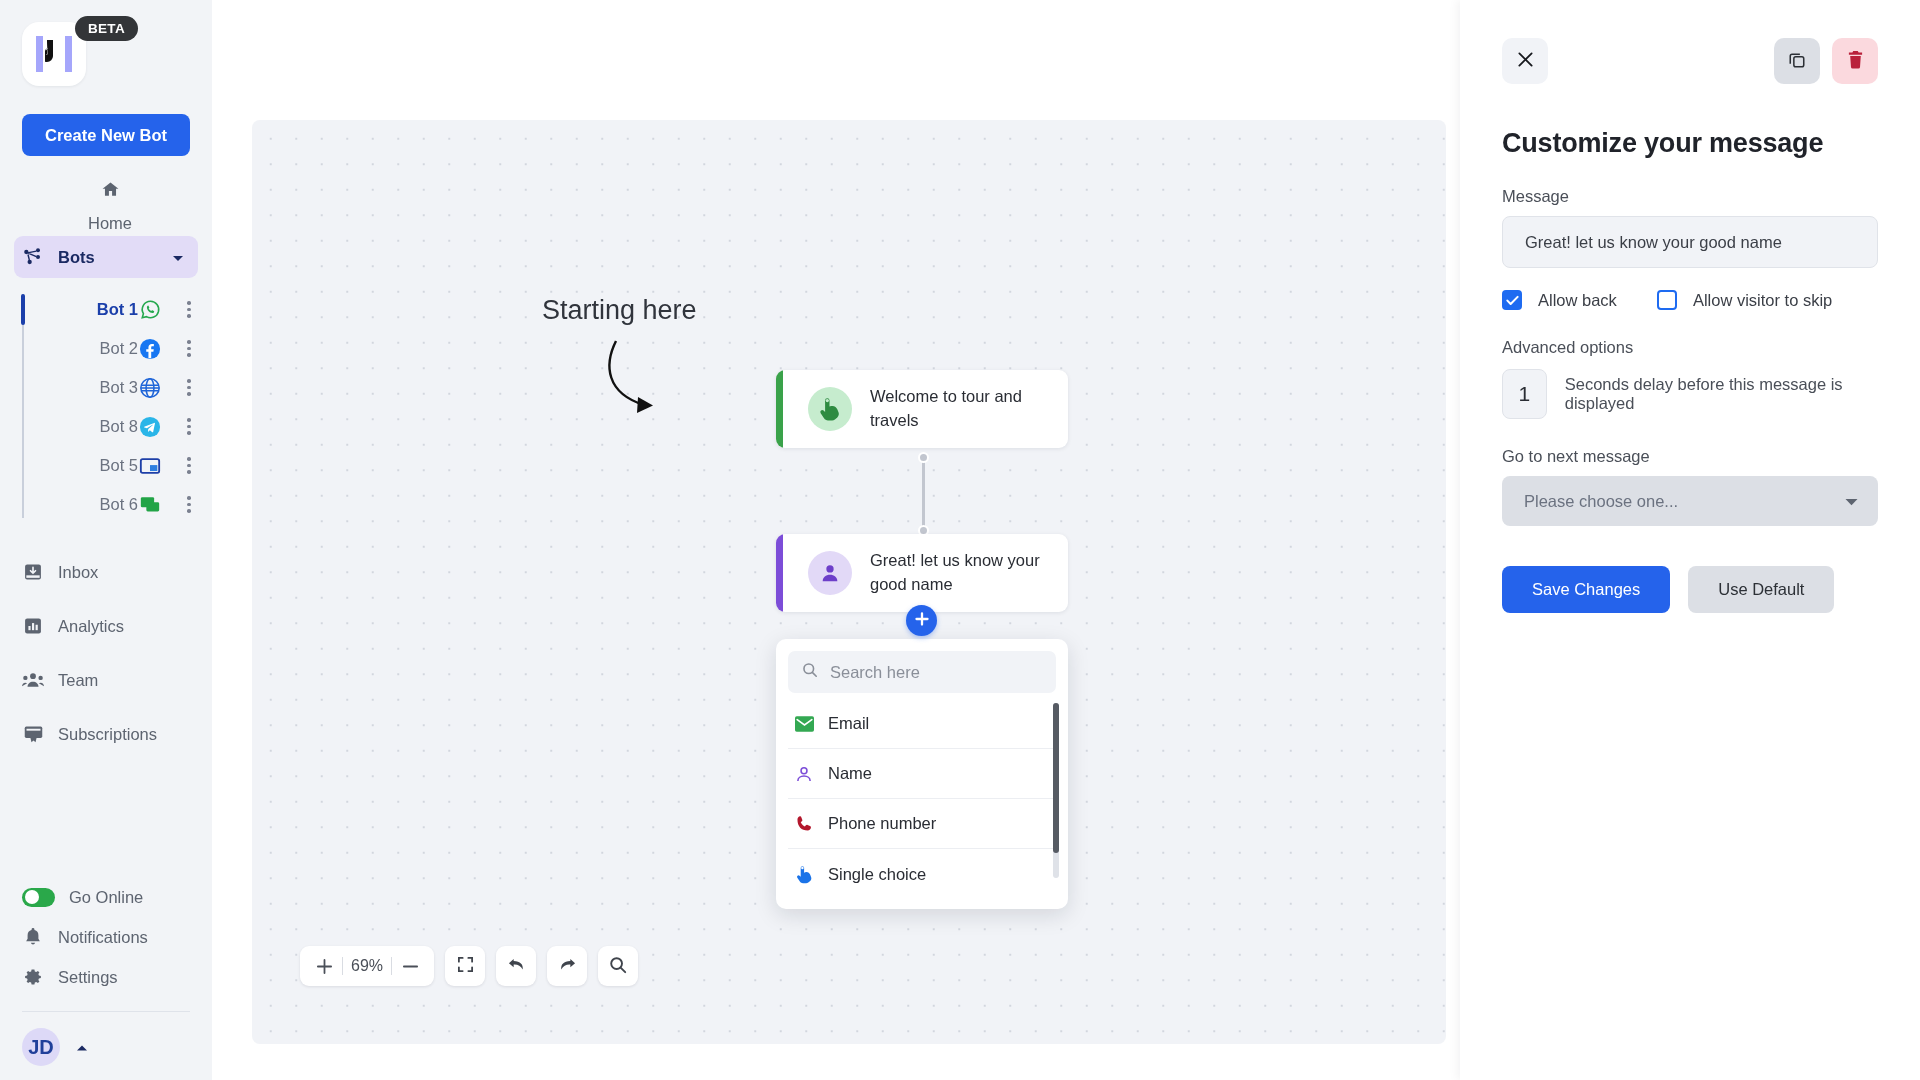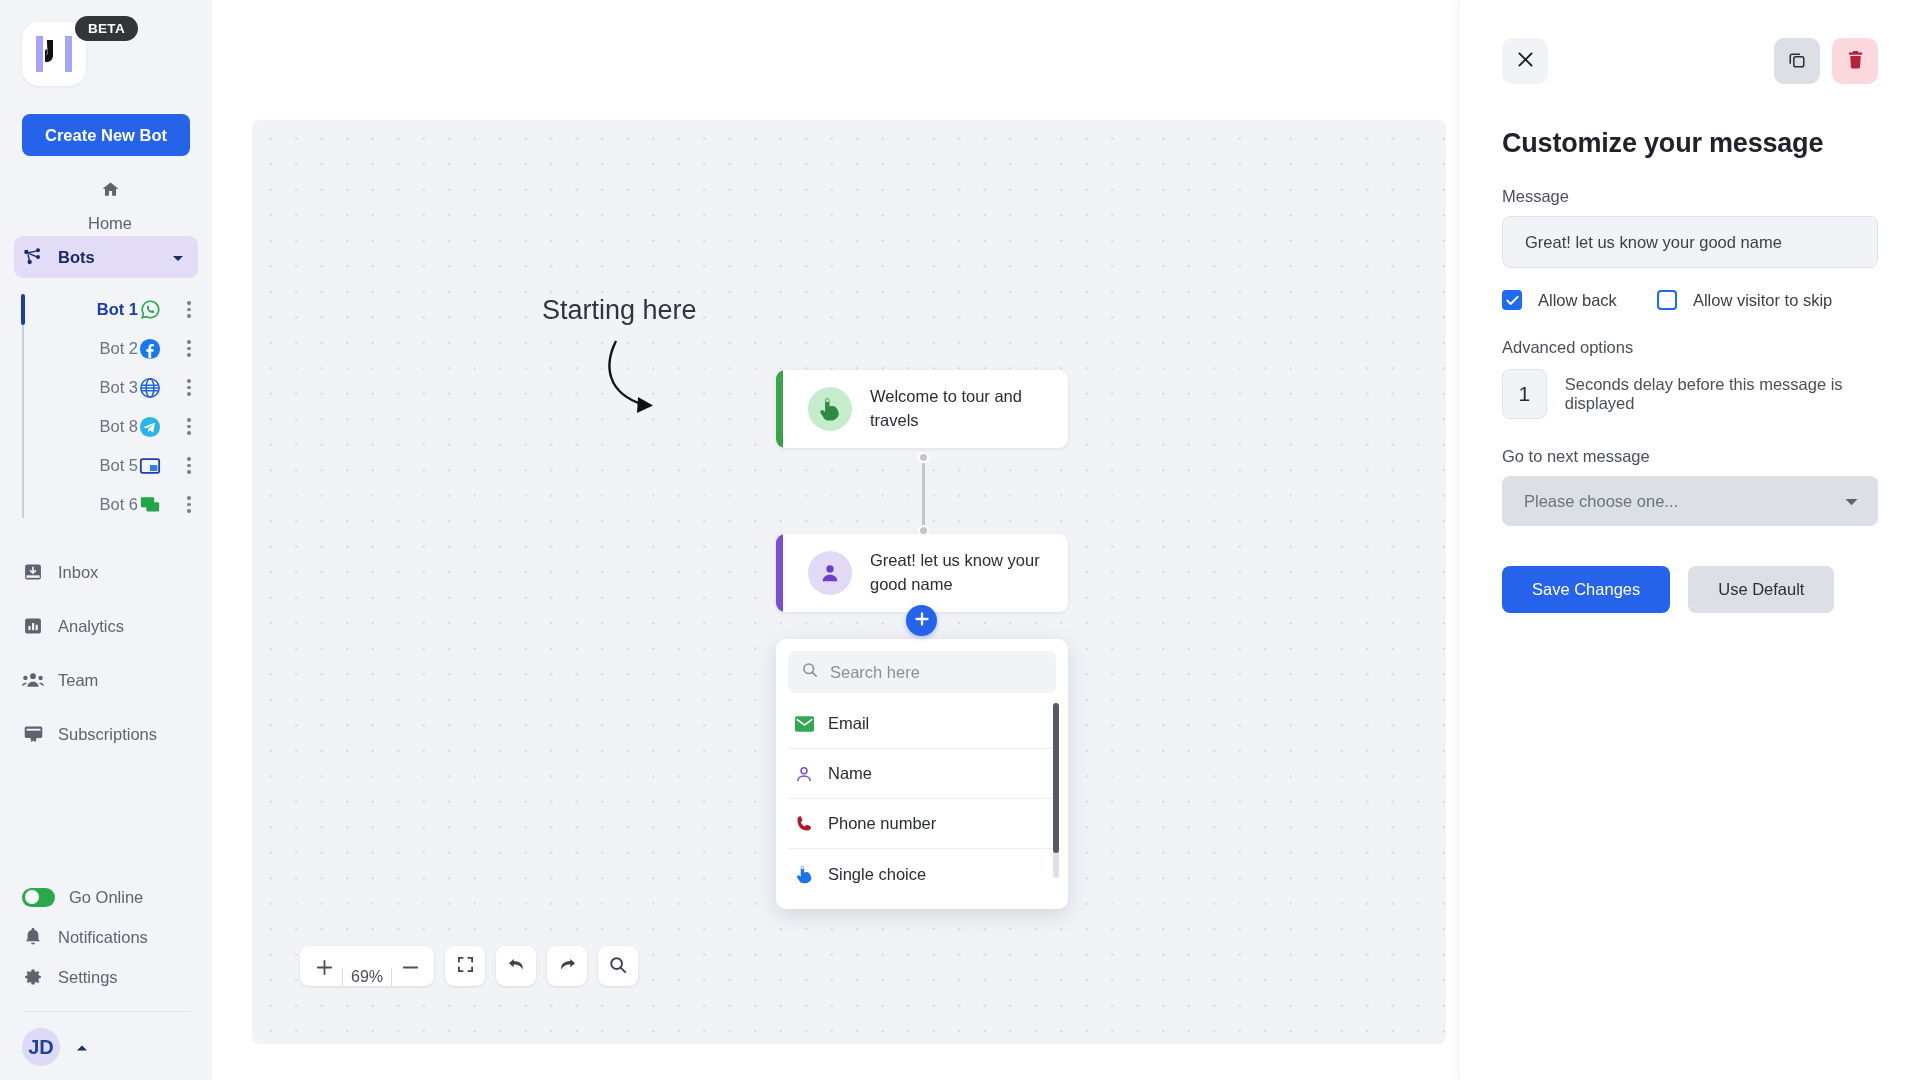--- a/index.html
+++ b/index.html
@@ -173,21 +173,21 @@
     border-bottom: 1px solid #eceef2;
   }
   .dd-item:last-child { border-bottom: none; }
   .dd-item .dlabel { font-size: 16.5px; color: #2a2d34; }
   .dd-item .dicon { width: 20px; height: 20px; display:flex; align-items:center; justify-content:center; flex:0 0 20px; }
   .dd-scroll { position:absolute; right: -3px; top: 4px; width: 6px; height: 150px; border-radius: 3px; background: #565b63; }
   .dd-scrolltrack { position:absolute; right: -3px; top: 4px; width: 6px; height: 175px; border-radius: 3px; background: #dfe2e8; }
 
   .zoom-bar { position: absolute; left: 48px; bottom: 58px; display: flex; align-items: center; gap: 11px; z-index: 3; }
   .zoom-group {
-    display:flex; align-items:flex-end; background:#fff; border-radius:9px; height: 40px; padding: 0 6px;
+    display:flex; align-items:center; background:#fff; border-radius:9px; height: 40px; padding: 0 6px;
     box-shadow: 0 1px 3px rgba(16,24,40,.10);
   }
   .zoom-group button {
     border:none; background:transparent; width: 36px; height: 38px; cursor:pointer;
     display:flex; align-items:center; justify-content:center; color:#4a4f58;
   }
   .zoom-sep { width:1px; height:18px; background:#d9dce2; }
   .zoom-val { font-size: 16px; color:#4a4f58; padding: 0 8px; min-width: 48px; text-align:center; }
   .tool-btn {
     width: 40px; height: 40px; border-radius: 9px; background:#fff; border:none; cursor:pointer;

